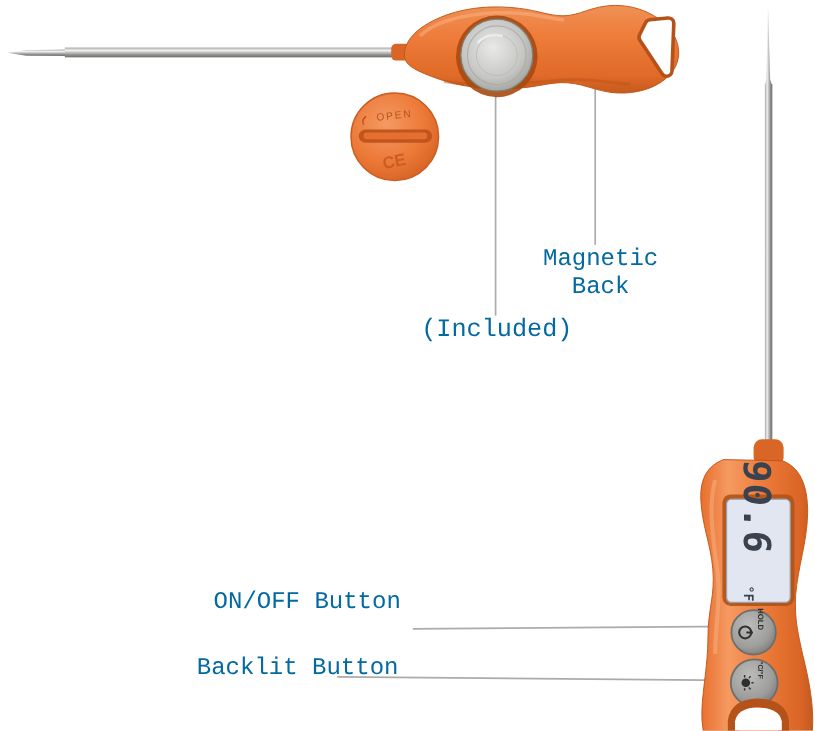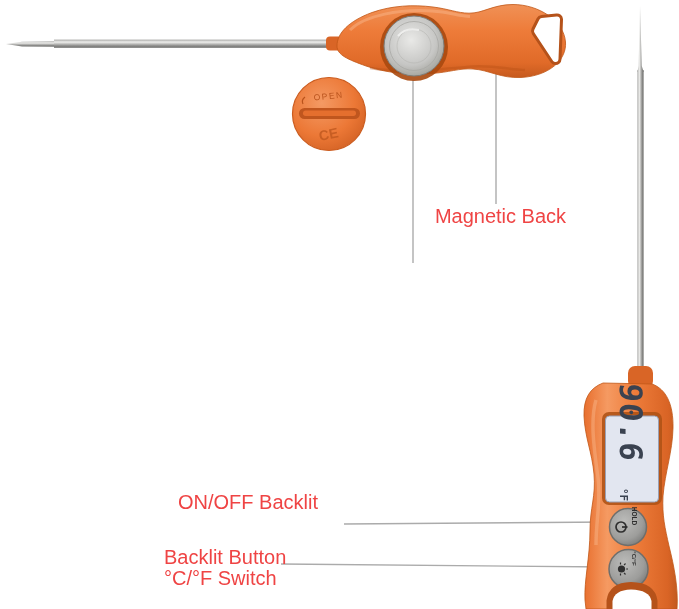--- a/index.html
+++ b/index.html
@@ -1,21 +1,21 @@
 <!DOCTYPE html>
 <html><head>
 <meta charset="utf-8">
 <style>
   html,body{margin:0;padding:0;background:#fff;}
   .canvas{
     position:relative;width:679px;height:609px;background:#fff;overflow:hidden;
     font-family:"Liberation Sans",sans-serif;color:#1c1c1c;
   }
   .stage{position:absolute;left:0;top:0;}
-  .anno{position:absolute;font-family:Liberation Sans, sans-serif;color:#ef4444;}
+  .anno{position:absolute;font-family:Liberation Mono, monospace;color:#0369a1;}
   .anno.center{text-align:center;}
   #anno-magnetic{left:428px;top:205px;width:145px;font-size:20px;}
   #anno-battery{left:268px;top:265px;width:292px;font-size:21px;line-height:22px;}
   #anno-onoff{left:178px;top:492px;font-size:20px;line-height:21px;}
   #anno-backlit{left:164px;top:547px;font-size:20px;line-height:21px;}
   .lcd-text{font-family:"DejaVu Sans Mono",monospace;font-weight:bold;}
 </style>
 </head>
 <body>
 
@@ -162,24 +162,24 @@
       <g>
         <path d="M611,609 L611,601 Q613,587 631,586.5 Q651,587 653,601 L653,609" fill="none" stroke="#b5521a" stroke-width="9" stroke-linecap="round"></path>
         <path d="M612.5,609 L612.5,601 Q614.5,590 631,589.5 Q649.5,590 651.5,601 L651.5,609 Z" fill="#ffffff"></path>
       </g>
     </g>
   </svg>
 
   <div class="anno center" id="anno-magnetic">Magnetic Back</div>
 
   <div class="anno center" id="anno-battery">
+    <div>(Included)</div>
   </div>
 
   <div class="anno" id="anno-onoff">
-    <div>ON/OFF Backlit</div>
+    <div>ON/OFF Button</div>
   </div>
 
   <div class="anno" id="anno-backlit">
     <div>Backlit Button</div>
-    <div>°C/°F Switch</div>
   </div>
 
 </div>
 
 </body></html>

